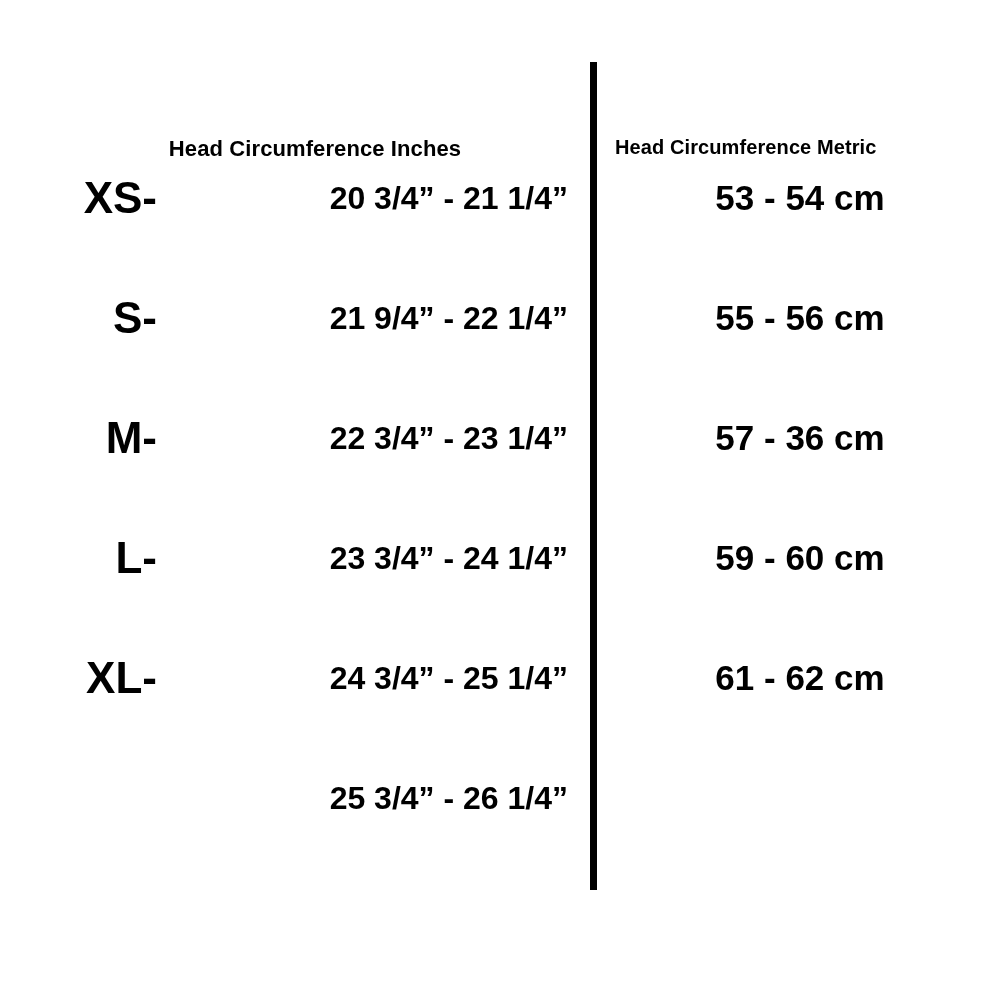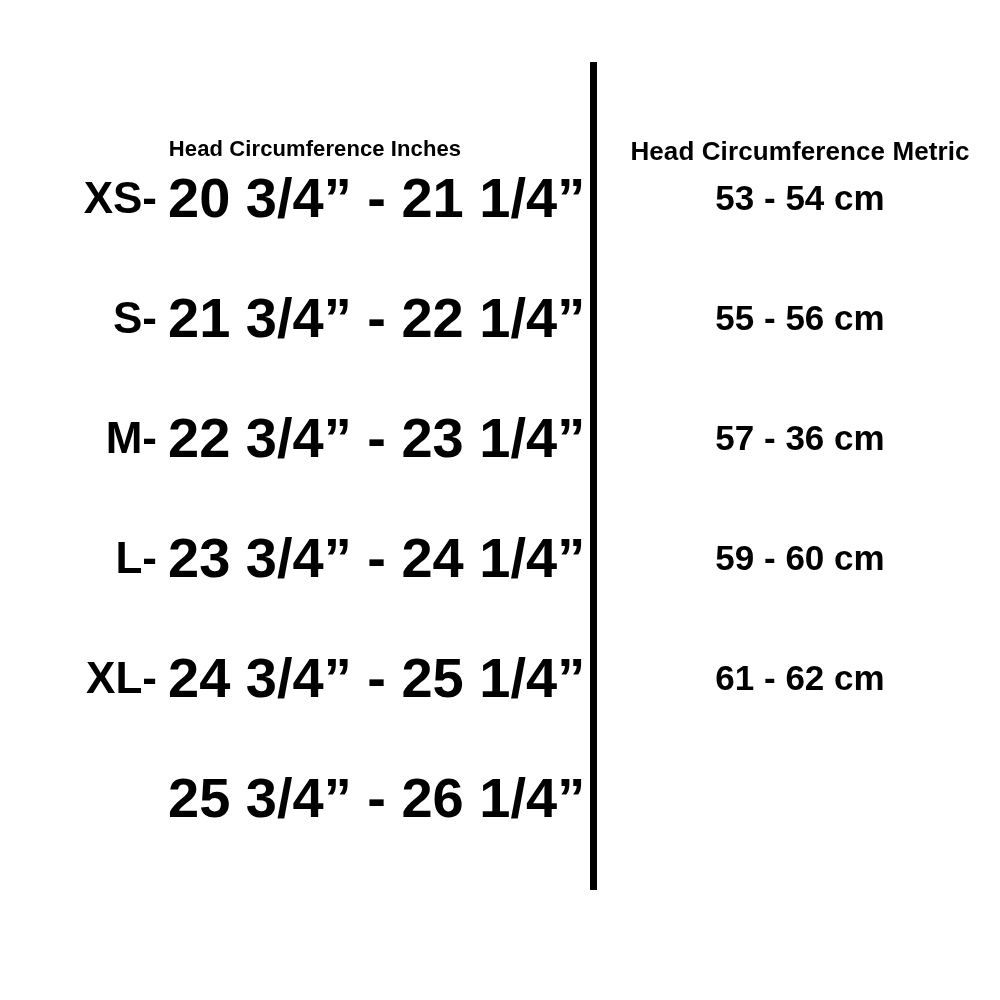--- a/index.html
+++ b/index.html
@@ -50,22 +50,21 @@
     text-align: center;
     font-size: 22px;
     font-weight: 700;
     letter-spacing: 0.1px;
   }
   .header-metric {
     position: absolute;
     left: 615px;
     top: 0;
     width: 370px;
-    text-align: center;
-    font-size: 26px;
+    font-size: 20px;
     font-weight: 700;
     letter-spacing: 0.1px;
   }
 
   
   .rows {
     position: absolute;
     left: 0;
     top: 162px;
     width: 804px;
@@ -83,22 +82,22 @@
     font-size: 44px;
     font-weight: 700;
     line-height: 72px;
     white-space: nowrap;
   }
   .cell-inches {
     position: absolute;
     left: 168px;
     top: 0;
     width: 400px;
-    text-align: left;
-    font-size: 56px;
+    text-align: right;
+    font-size: 32px;
     font-weight: 700;
     line-height: 72px;
     white-space: nowrap;
   }
   .cell-metric {
     position: absolute;
     left: 615px;
     top: 0;
     width: 370px;
     text-align: center;
@@ -123,21 +122,21 @@
   <div class="rows">
 
     <div class="row">
       <div class="cell-size">XS-</div>
       <div class="cell-inches">20 3/4” - 21 1/4”</div>
       <div class="cell-metric">53 - 54 cm</div>
     </div>
 
     <div class="row">
       <div class="cell-size">S-</div>
-      <div class="cell-inches">21 3/4” - 22 1/4”</div>
+      <div class="cell-inches">21 9/4” - 22 1/4”</div>
       <div class="cell-metric">55 - 56 cm</div>
     </div>
 
     <div class="row">
       <div class="cell-size">M-</div>
       <div class="cell-inches">22 3/4” - 23 1/4”</div>
       <div class="cell-metric">57 - 36 cm</div>
     </div>
 
     <div class="row">

